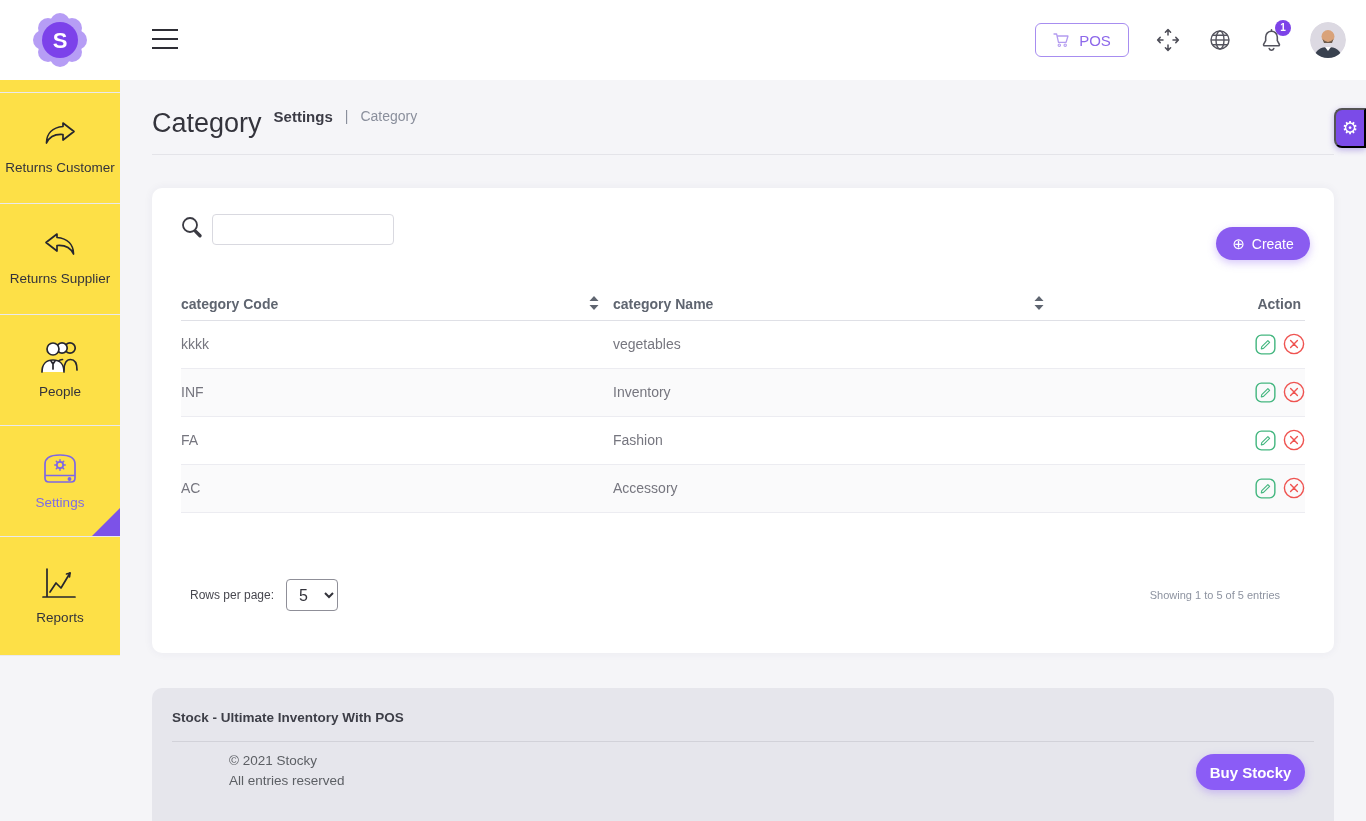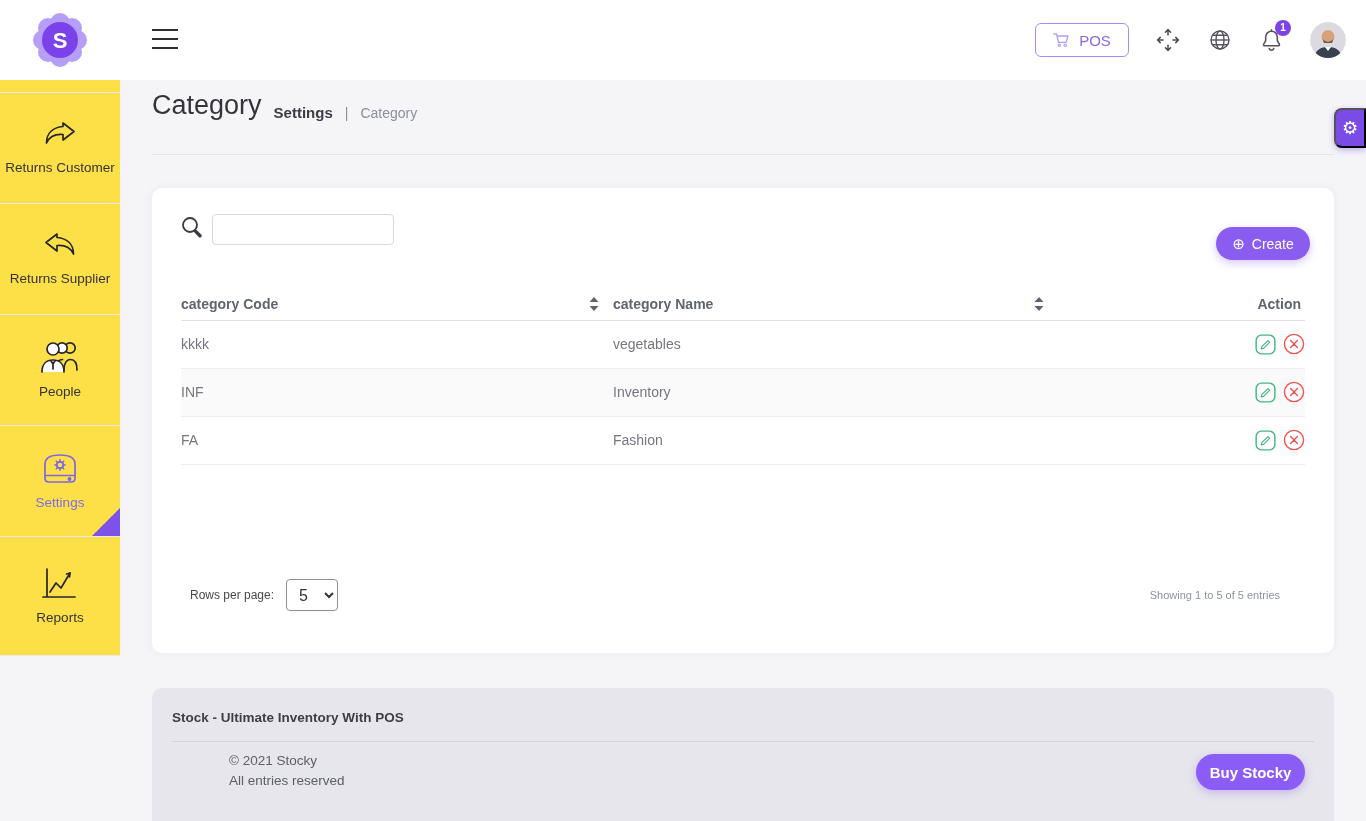--- a/index.html
+++ b/index.html
@@ -32,21 +32,21 @@
   .sb-item.active .sb-label { color:#7d6be8; }
   .sb-corner { position:absolute; right:0; bottom:0; width:0; height:0;
                border-left:28px solid transparent; border-bottom:28px solid #7c52e8; }
 
   
   .gear-float { position:absolute; left:1334px; top:108px; width:32px; height:40px; background:#7b4be8;
                 border-radius:8px 0 0 8px; color:#fff; font-size:18px; display:flex; align-items:center;
                 justify-content:center; cursor:pointer; box-shadow:0 2px 6px rgba(80,40,200,.35); }
 
   
-  .page-head { position:absolute; left:152px; top:90px; display:flex; align-items:flex-end; gap:12px; }
+  .page-head { position:absolute; left:152px; top:108px; display:flex; align-items:flex-start; gap:12px; }
   .page-title { font-size:27px; font-weight:500; color:#34343c; }
   .crumb-parent { font-size:15px; font-weight:700; color:#3c3c46; cursor:pointer; }
   .crumb-sep { font-size:14px; color:#8a8f9c; }
   .crumb-current { font-size:14px; color:#8a8f9c; }
   .head-rule { position:absolute; left:152px; top:154px; width:1182px; height:1px; background:#e4e4e9; }
 
   
   .card { position:absolute; left:152px; top:188px; width:1182px; height:465px; background:#fff;
           border-radius:10px; box-shadow:0 0 10px rgba(50,50,100,.06); }
   .search-icon { position:absolute; left:28px; top:27px; }
@@ -57,21 +57,21 @@
                 border-radius:17px; background:#8a5cf0; color:#fff; font-size:14px; cursor:pointer;
                 display:flex; align-items:center; justify-content:center; gap:7px;
                 box-shadow:0 3px 8px rgba(138,92,240,.35); }
   .create-plus { font-size:15px; line-height:1; }
 
   .tbl-wrap { position:absolute; left:29px; top:100px; width:1124px; }
   table { width:100%; border-collapse:collapse; table-layout:fixed; }
   col.c1 { width:432px; } col.c2 { width:445px; } col.c3 { width:auto; }
   th { border-bottom:1px solid #dfe0e6; height:32px; text-align:left; font-size:14px; font-weight:600;
        color:#5f6570; cursor:pointer; }
-  .th-inner { display:flex; align-items:center; justify-content:space-between; padding-right:14px; }
+  .th-inner { display:flex; justify-content:space-between; padding-right:14px; }
   th.action-th { text-align:right; font-weight:600; padding-right:4px; cursor:default; }
   td { height:48px; border-bottom:1px solid #ececf1; font-size:14px; color:#76767f; }
   tbody tr:nth-child(even) { background:#fafafb; }
   .action-cell { text-align:right; }
   .act-btns { display:flex; justify-content:flex-end; align-items:center; gap:7px; }
   .act-btn { background:none; border:none; padding:0; cursor:pointer; display:flex; }
 
   .pager { position:absolute; left:0; top:385px; width:1182px; height:44px; display:flex;
            align-items:center; }
   .pager-label { margin-left:38px; font-size:12px; color:#47474f; }
@@ -349,20 +349,40 @@
               </button>
               <button class="act-btn">
                 <svg width="22" height="22" viewBox="0 0 22 22">
                   <circle cx="11" cy="11" r="9.6" fill="none" stroke="#ef5350" stroke-width="1.4"></circle>
                   <path d="M7.6 7.6 L14.4 14.4 M14.4 7.6 L7.6 14.4" stroke="#ef5350" stroke-width="1.4" stroke-linecap="round"></path>
                 </svg>
               </button>
             </div>
               </td>
           </tr>
+          <tr>
+            <td>AC</td>
+            <td>Accessory</td>
+            <td class="action-cell">
+                <div class="act-btns">
+              <button class="act-btn">
+                <svg width="21" height="21" viewBox="0 0 22 22">
+                  <rect x="1.2" y="1.2" width="19.6" height="19.6" rx="5.5" fill="none" stroke="#45b780" stroke-width="1.5"></rect>
+                  <path d="M6.6 15.6 l.5-2.3 6.4-6.4 1.8 1.8-6.4 6.4 Z" fill="none" stroke="#45b780" stroke-width="1.2" stroke-linejoin="round"></path>
+                </svg>
+              </button>
+              <button class="act-btn">
+                <svg width="22" height="22" viewBox="0 0 22 22">
+                  <circle cx="11" cy="11" r="9.6" fill="none" stroke="#ef5350" stroke-width="1.4"></circle>
+                  <path d="M7.6 7.6 L14.4 14.4 M14.4 7.6 L7.6 14.4" stroke="#ef5350" stroke-width="1.4" stroke-linecap="round"></path>
+                </svg>
+              </button>
+            </div>
+              </td>
+          </tr>
         </tbody>
       </table>
     </div>
 
     <div class="pager">
       <span class="pager-label">Rows per page:</span>
       <select class="pager-select">
         <option>5</option>
       </select>
       <span class="pager-showing">Showing 1 to 5 of 5 entries</span>

